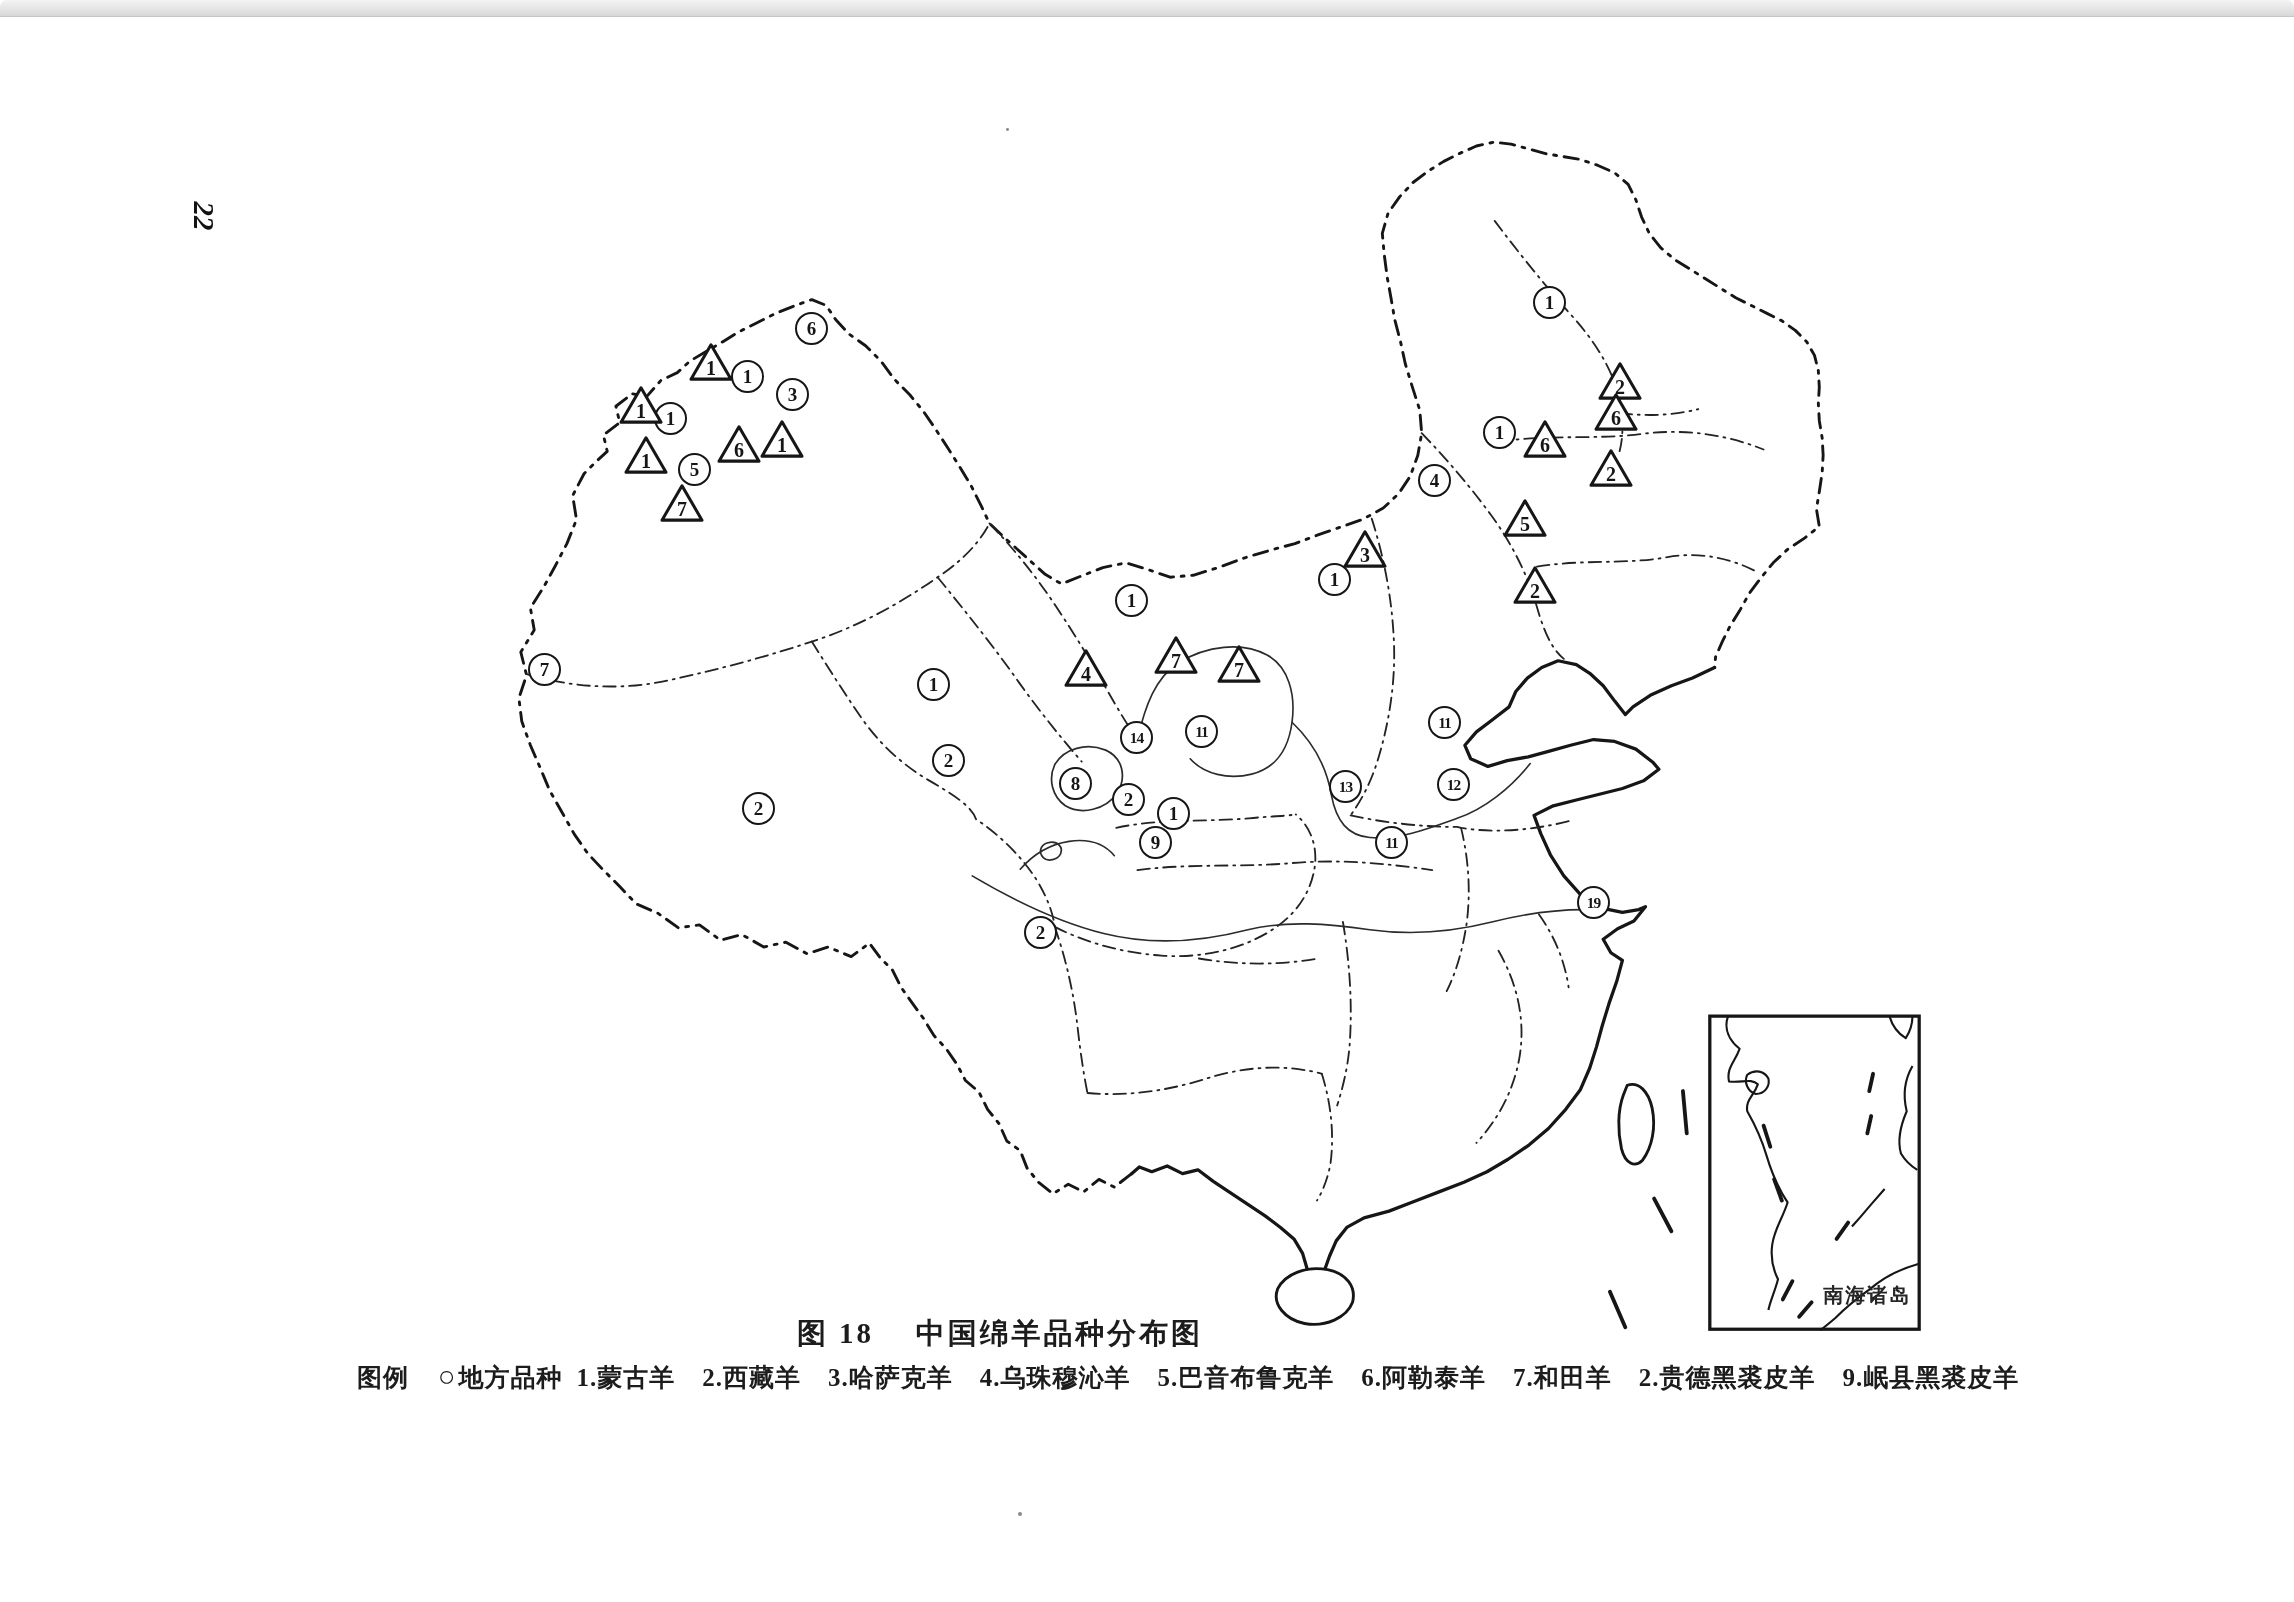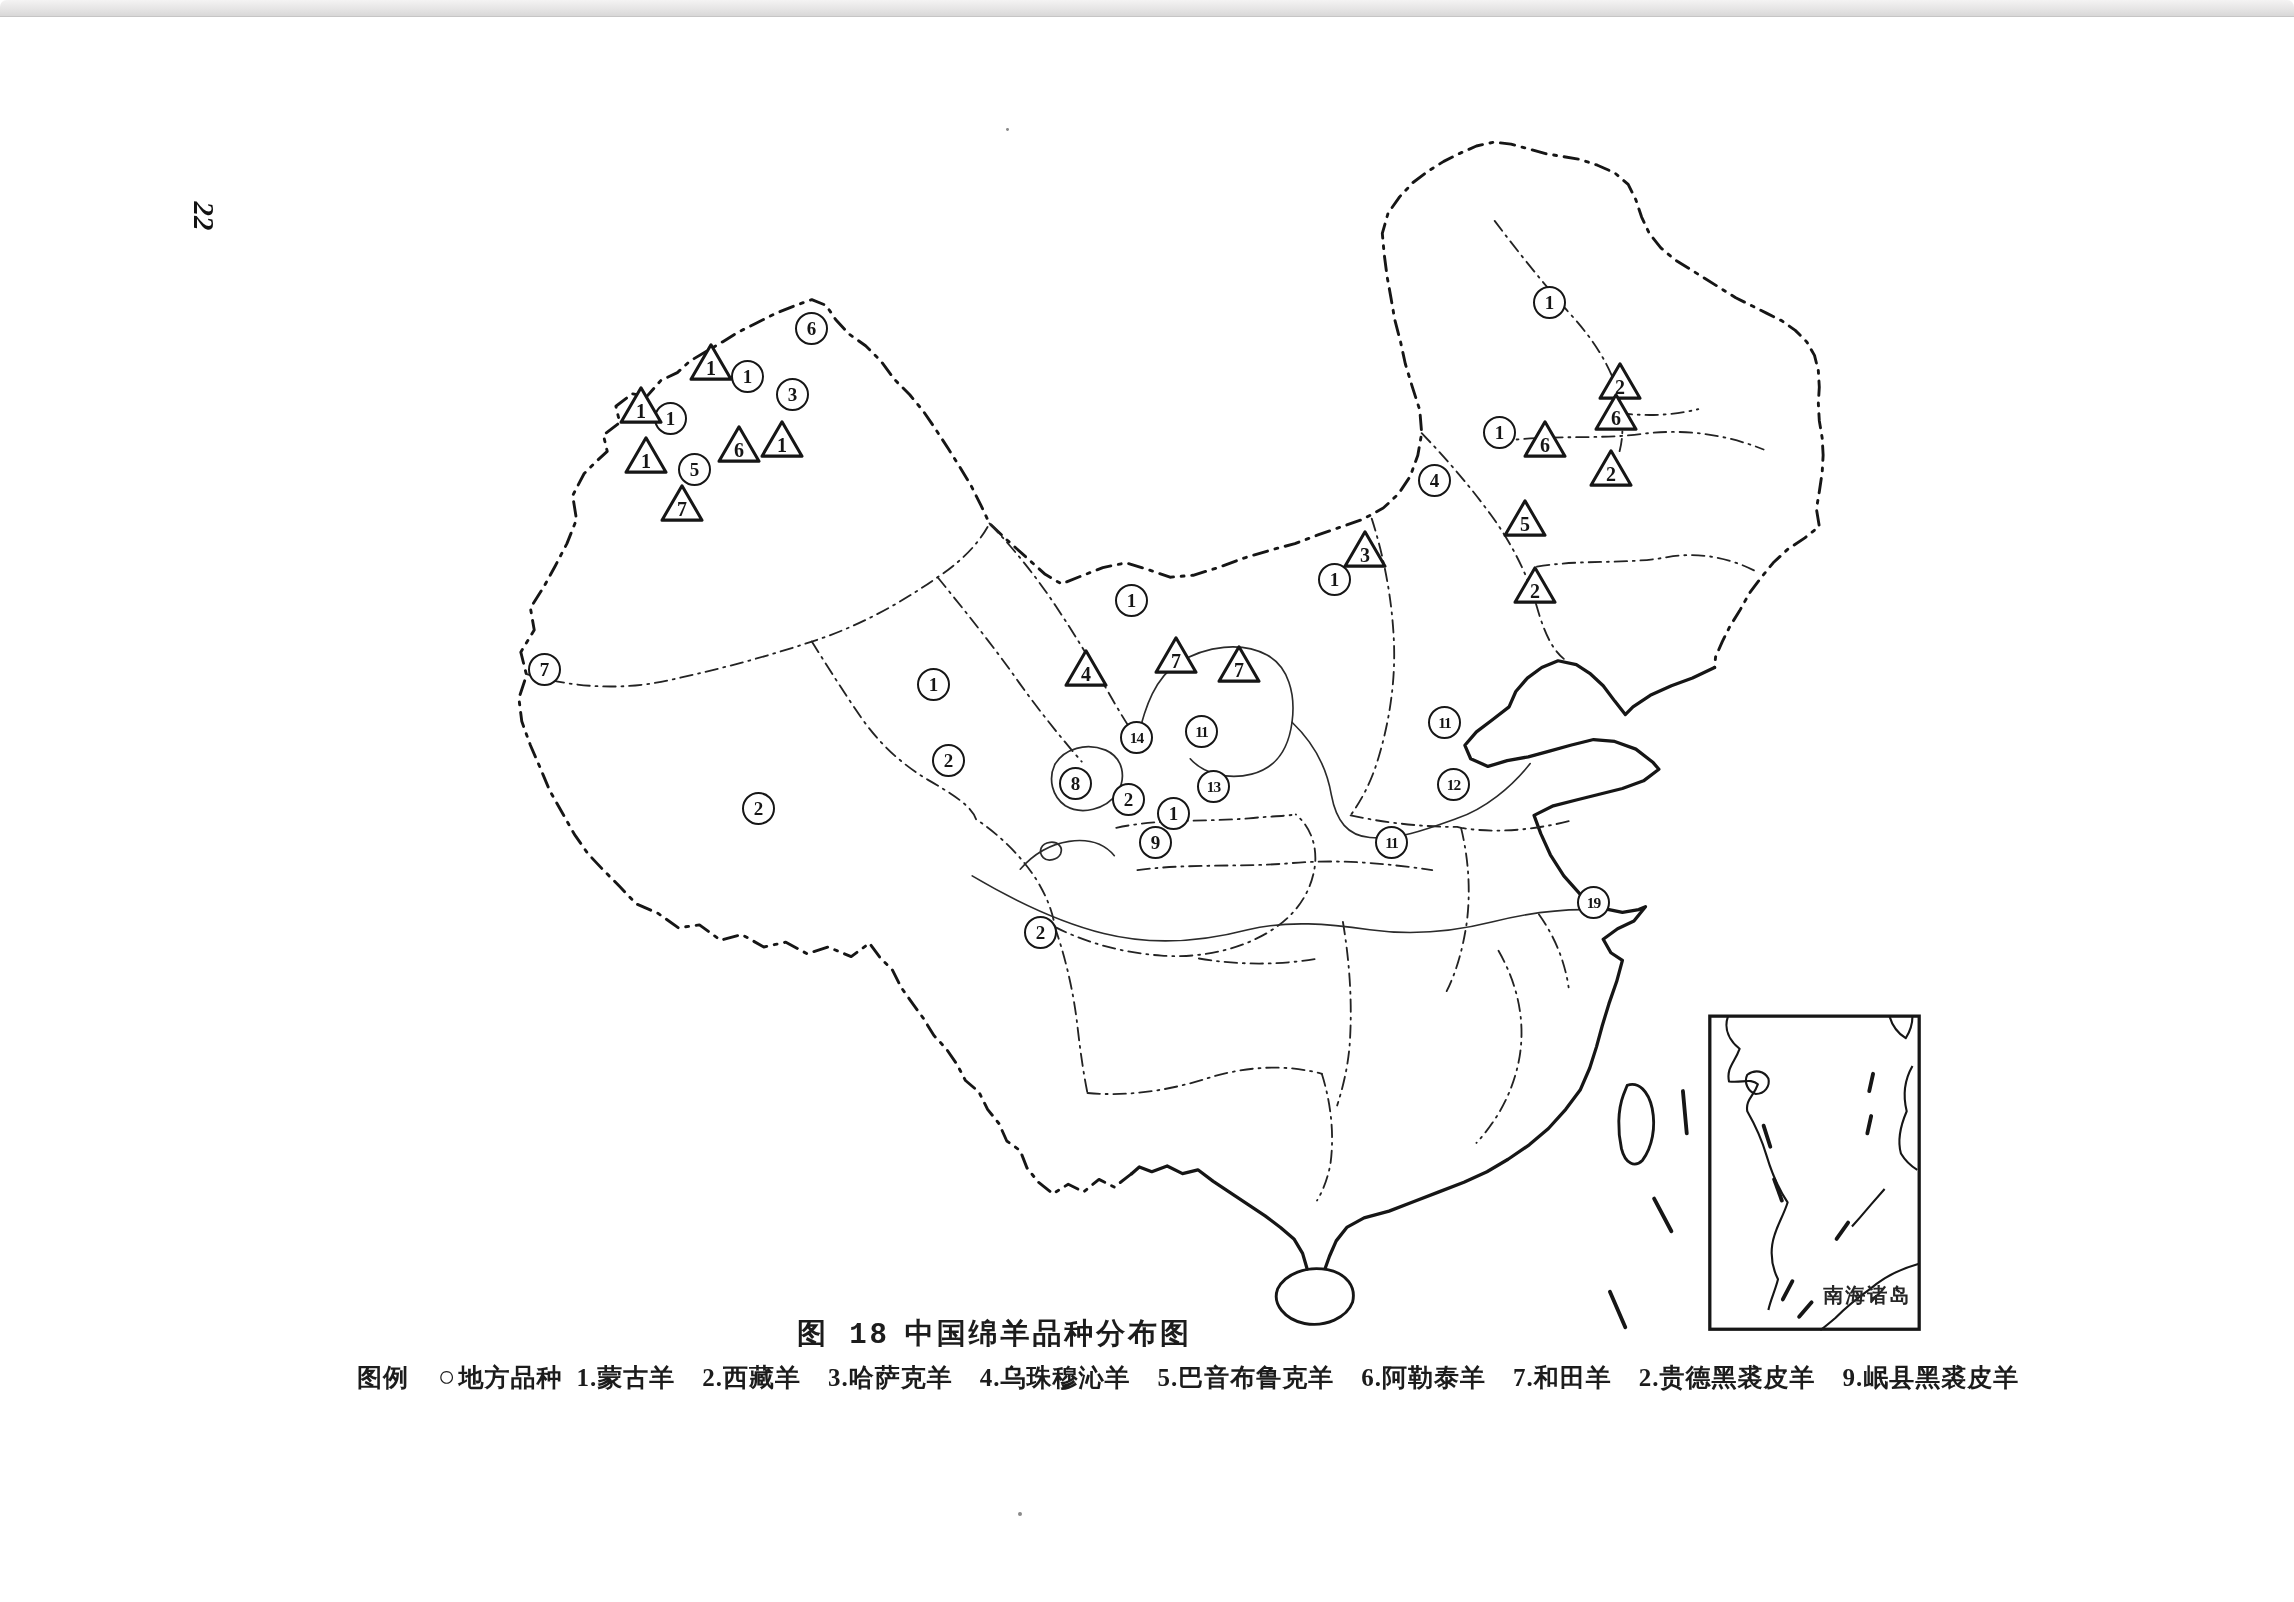--- a/index.html
+++ b/index.html
@@ -30,21 +30,21 @@
   .inset-label{font-family:"Liberation Serif","DejaVu Serif",serif;font-weight:bold;font-size:21px;fill:#262626;letter-spacing:2px;}
   #markers .marker{position:absolute;z-index:5;}
   .marker.circle{
     box-sizing:border-box;width:33px;height:33px;border:2.9px solid #161616;border-radius:50%;
     background:#fff;display:flex;align-items:center;justify-content:center;
     font-family:"Liberation Serif","DejaVu Serif",serif;font-weight:bold;font-size:19px;line-height:1;color:#161616;
   }
   .marker.circle.two{font-size:15.4px;letter-spacing:-1px;}
   .marker.triangle{width:44px;height:40px;}
   .caption{position:absolute;left:797px;top:1314px;font-size:29px;font-weight:bold;letter-spacing:2.9px;white-space:nowrap;}
-  .caption .cap-label{margin-right:15px;font-family:Liberation Mono, monospace;}
+  .caption .cap-label{margin-right:42px;}
   .legend{position:absolute;left:357px;top:1358px;font-size:25px;font-weight:bold;line-height:37px;white-space:nowrap;letter-spacing:1px;}
   .legend-row{height:37px;}
   .lg-head{margin-right:29px;font-family:Liberation Mono, monospace;}
   .lg-sym{font-weight:normal;font-size:29px;margin-right:1.9px;}
   .lg-title{margin-right:14px;}
   .indent{padding-left:71px;}
   .speck{position:absolute;background:#8a8a8a;border-radius:50%;}
 </style>
 </head>
 <body>
@@ -157,21 +157,21 @@
       <div class="marker circle" style="left: 1115px; top: 584px;">1</div>
       <div class="marker circle" style="left: 932px; top: 744px;">2</div>
       <div class="marker circle" style="left: 742px; top: 792px;">2</div>
       <div class="marker circle" style="left: 1024px; top: 916px;">2</div>
       <div class="marker circle" style="left: 1059px; top: 767px;">8</div>
       <div class="marker circle" style="left: 1112px; top: 783px;">2</div>
       <div class="marker circle" style="left: 1157px; top: 797px;">1</div>
       <div class="marker circle" style="left: 1139px; top: 826px;">9</div>
       <div class="marker circle two" style="left: 1120px; top: 721px;">14</div>
       <div class="marker circle two" style="left: 1185px; top: 715px;">11</div>
-      <div class="marker circle two" style="left: 1197px; top: 770px;">13</div>
+      <div class="marker circle two" style="left: 1329px; top: 770px;">13</div>
       <div class="marker circle" style="left: 1318px; top: 563px;">1</div>
       <div class="marker circle two" style="left: 1428px; top: 706px;">11</div>
       <div class="marker circle two" style="left: 1437px; top: 768px;">12</div>
       <div class="marker circle two" style="left: 1375px; top: 826px;">11</div>
       <div class="marker circle two" style="left: 1577px; top: 886px;">19</div>
       <div class="marker circle" style="left: 1533px; top: 286px;">1</div>
       <div class="marker circle" style="left: 1483px; top: 416px;">1</div>
       <div class="marker circle" style="left: 1418px; top: 464px;">4</div>
       <div class="marker triangle" style="left: 689px; top: 342px;"><svg width="44" height="40" viewBox="0 0 46 42">
           <polygon points="23,3 44,39 2,39" fill="#ffffff" stroke="#161616" stroke-width="3.2" stroke-linejoin="round"></polygon>

